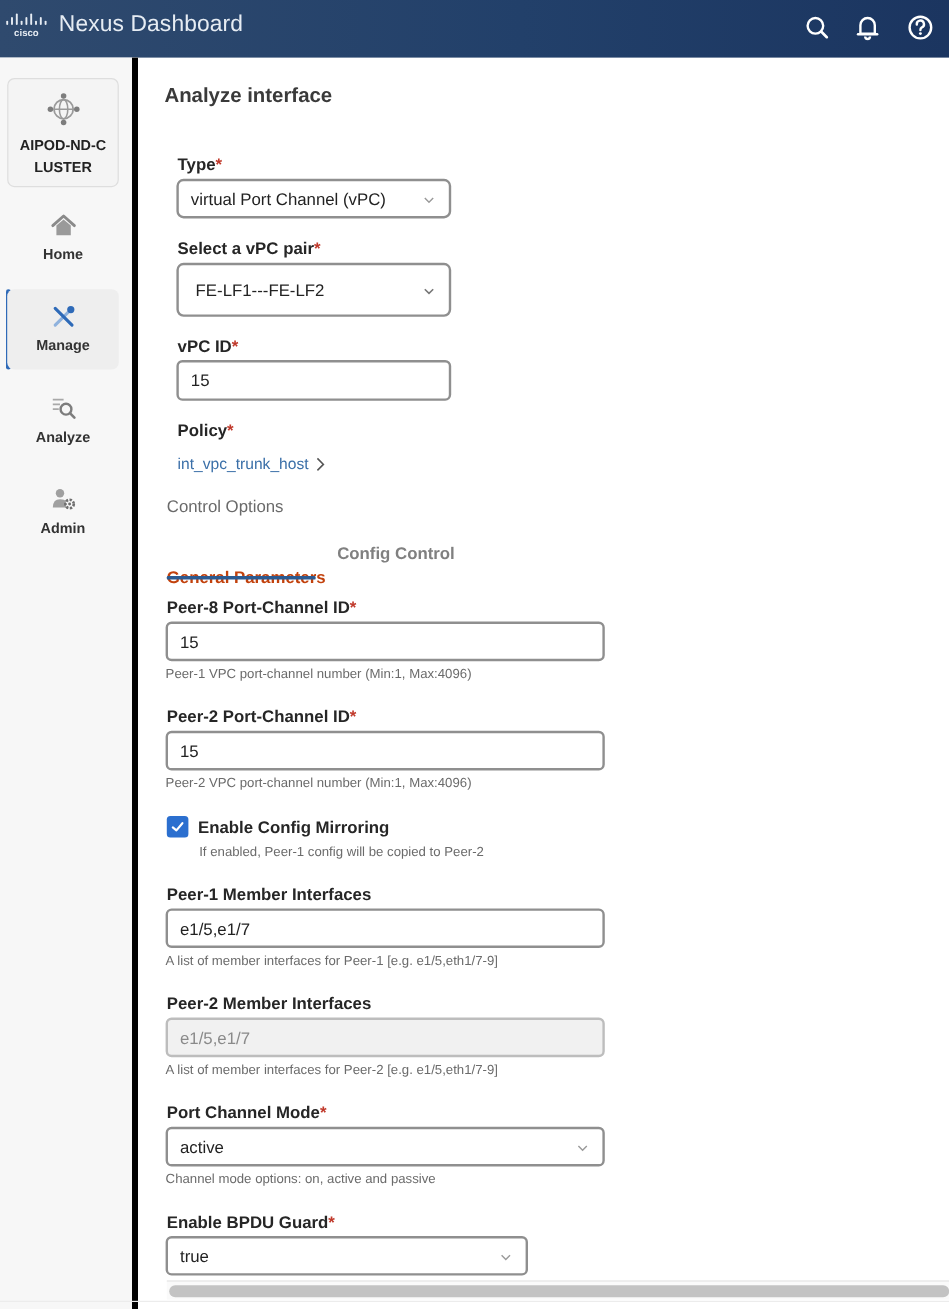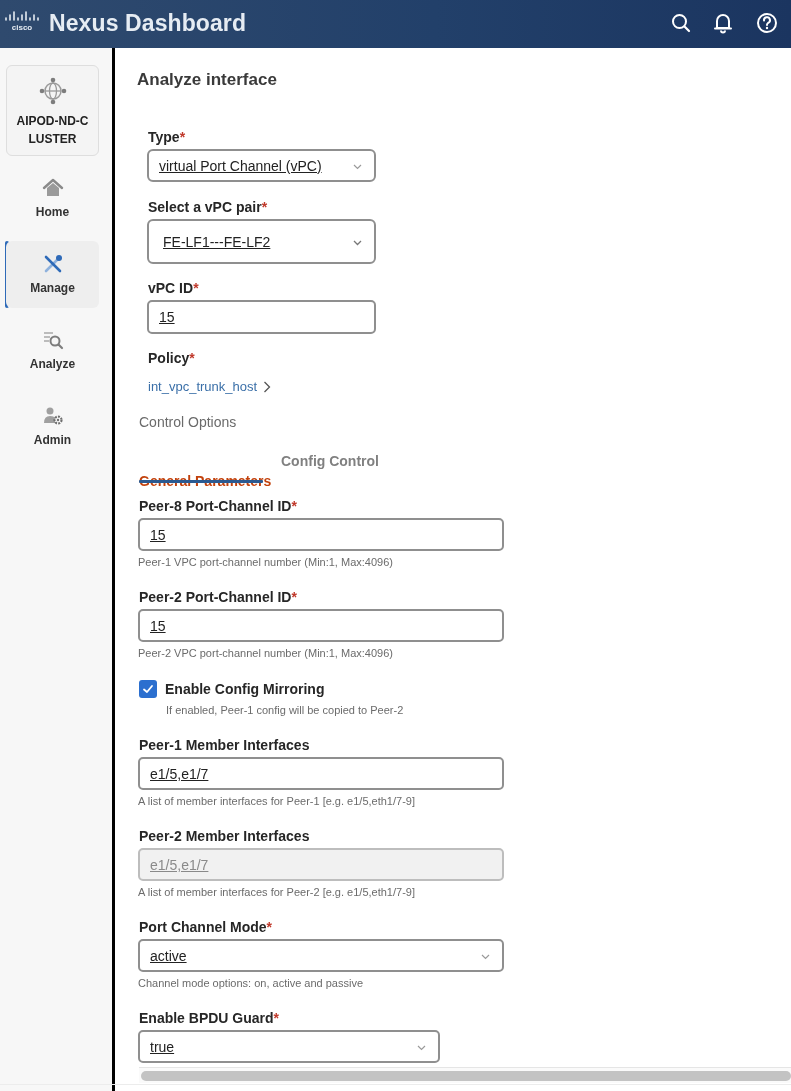--- a/index.html
+++ b/index.html
@@ -6,27 +6,27 @@
   html, body { width: 791px; height: 1091px; overflow: hidden; background: #ffffff; }
   body { font-family: "Liberation Sans", sans-serif; color: #1f1f1f; position: relative; }
 
   
   .header {
     position: absolute; left: 0; top: 0; width: 791px; height: 48px;
     background: linear-gradient(90deg, #2f4a6e 0%, #22406a 55%, #1b3560 100%);
     display: flex; align-items: center;
   }
   .logo { position: absolute; left: 4px; top: 9px; width: 36px; height: 24px; }
-  .app-title { position: absolute; left: 49px; top: 10px; color: #e6ecf3; font-size: 23px; font-weight: 700; letter-spacing: 0.1px; }
+  .app-title { position: absolute; left: 49px; top: 10px; color: #e6ecf3; font-size: 19px; font-weight: 400; letter-spacing: 0.1px; }
   .hdr-icon { position: absolute; top: 12px; width: 22px; height: 22px; cursor: pointer; }
 
   
   .sidebar {
     position: absolute; left: 0; top: 48px; width: 115px; height: 1043px;
-    background: #f7f7f7; border-right: 3px solid #000000;
+    background: #f7f7f7; border-right: 5px solid #000000;
   }
   .cluster-card {
     position: absolute; left: 6px; top: 17px; width: 93px; height: 91px;
     background: #f4f4f4; border: 1.5px solid #dedede; border-radius: 6px;
     text-align: center; cursor: pointer;
   }
   .cluster-card svg { position: absolute; left: 32px; top: 11px; }
   .cluster-name { position: absolute; left: 0; top: 46px; width: 100%; font-size: 12px; font-weight: 700; line-height: 18px; color: #222; padding: 0 6px; word-break: break-all; }
   .nav-item {
     position: absolute; left: 6px; width: 93px; height: 67px; border-radius: 6px;
@@ -38,21 +38,21 @@
   .active-bar { position: absolute; left: 5px; top: 241px; width: 4px; height: 67px; background: #2e6ab8; border-radius: 2px; }
 
   
   .main { position: absolute; left: 115px; top: 48px; width: 676px; height: 1043px; }
   .page-title { position: absolute; left: 22px; top: 22px; font-size: 17px; font-weight: 700; color: #3a3a3a; }
 
   .lbl { position: absolute; font-size: 14px; font-weight: 700; color: #262626; }
   .req { color: #c0392b; }
   .field {
     position: absolute; border: 2px solid #8f8f8f; border-radius: 5px; background: #fff;
-    font-size: 14px; color: #222; padding-left: 10px; display: flex; align-items: center; text-decoration: underline;
+    font-size: 14px; color: #222; padding-left: 10px; display: flex; align-items: center;
   }
   .field.disabled { background: #f1f1f1; color: #8a8a8a; border-color: #bdbdbd; }
   .field .chev { position: absolute; right: 12px; top: 50%; margin-top: -4px; width: 9px; height: 9px; }
   .help { position: absolute; font-size: 11px; color: #6b6b6b; }
 
   .link-row { position: absolute; left: 33px; top: 331px; font-size: 13px; color: #3a6fa8; cursor: pointer; display: flex; align-items: center; gap: 6px; }
   .section-sub { position: absolute; left: 24px; top: 366px; font-size: 14px; color: #6a6a6a; }
 
   .tabs { position: absolute; left: 24px; top: 405px; height: 30px; }
   .tab { position: absolute; top: 0; font-size: 14px; font-weight: 700; cursor: pointer; white-space: nowrap; }

